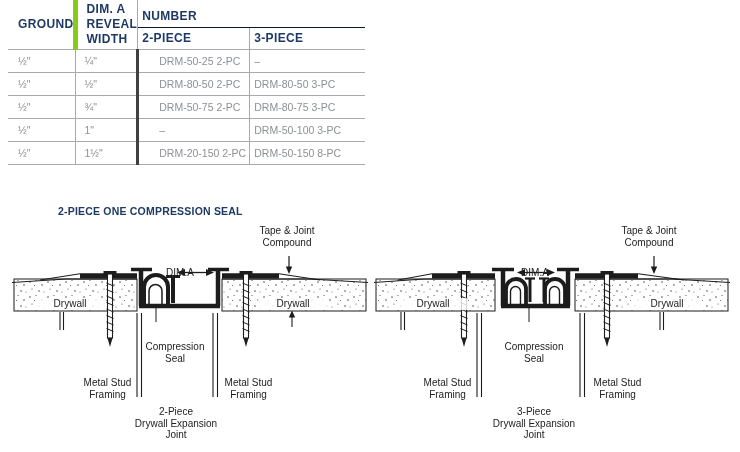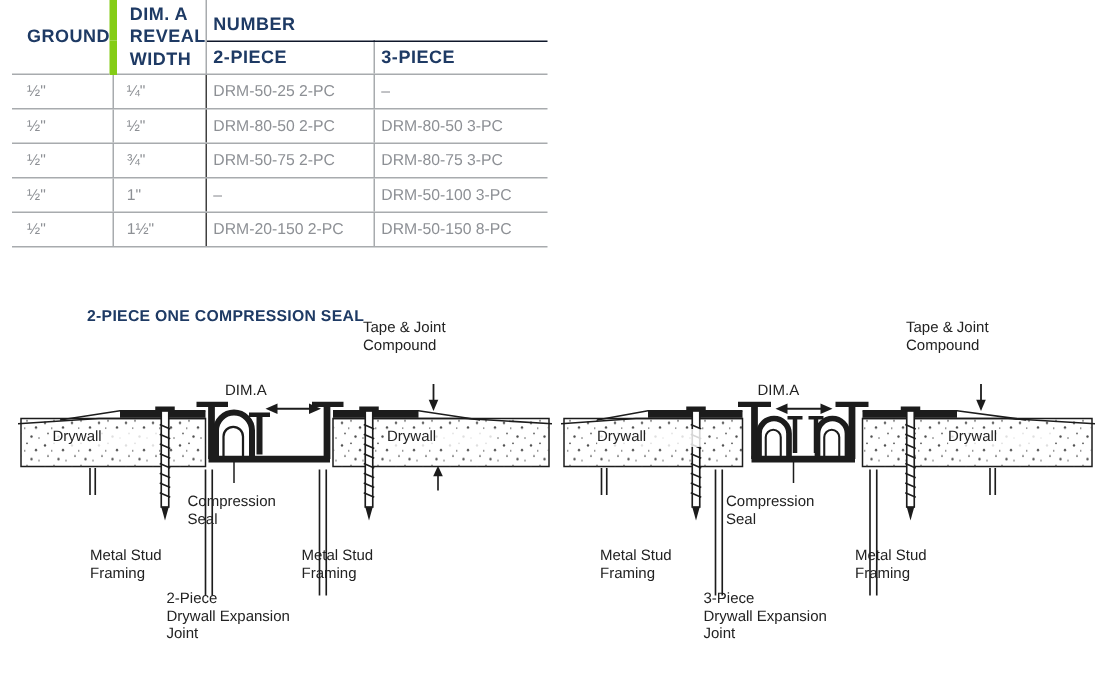--- a/index.html
+++ b/index.html
@@ -30,35 +30,35 @@
   .datatable th.h-p3{padding-left:4px;border-left:1px solid #a8abae;border-bottom:1px solid #a8abae;}
   .datatable tr.hr1{height:27px}
   .datatable tr.hr2{height:22px}
   .datatable tbody tr{height:23px}
   .datatable td{
     color:#8d9095;font-size:10.5px;vertical-align:middle;padding:0;
     border-bottom:1px solid #a8abae;
   }
   .datatable td.b1{padding-left:10px}
   .datatable td.b2{padding-left:8px;border-left:1px solid #a8abae}
-  .datatable td.b3{padding-left:4px;border-left:1px solid #404040}
+  .datatable td.b3{padding-left:20px;border-left:3px solid #404040}
   .datatable td.b4{padding-left:4px;border-left:1px solid #a8abae}
 
   
   .diagram{position:absolute;top:205px;width:360px;height:247px;}
   .d1{left:10px}
   .d2{left:372px}
   .d-title{
     position:absolute;top:0;left:16px;white-space:nowrap;
     font-size:10.5px;font-weight:bold;letter-spacing:.2px;color:#1e3a64;margin-left:32px;
   }
   .art{position:absolute;left:0;top:14px;width:360px;height:233px;}
   .dl{
     position:absolute;font-size:10px;line-height:1.16;color:#222222;
-    white-space:pre-line;
+    text-align:center;white-space:pre-line;margin-top:12px;
   }
   
   .l-tape{left:232px;top:8px;width:90px}
   .l-dim{left:140px;top:50px;width:60px}
   .l-drywall-l{left:25px;top:81px;width:70px;background:rgba(255,255,255,.82);border-radius:2px}
   .l-drywall-r{left:248px;top:81px;width:70px;background:rgba(255,255,255,.82);border-radius:2px}
   .l-seal{left:115px;top:124px;width:100px}
   .l-stud-l{left:50px;top:160px;width:95px}
   .l-stud-r{left:191px;top:160px;width:95px}
   .l-joint{left:101px;top:189px;width:130px}

